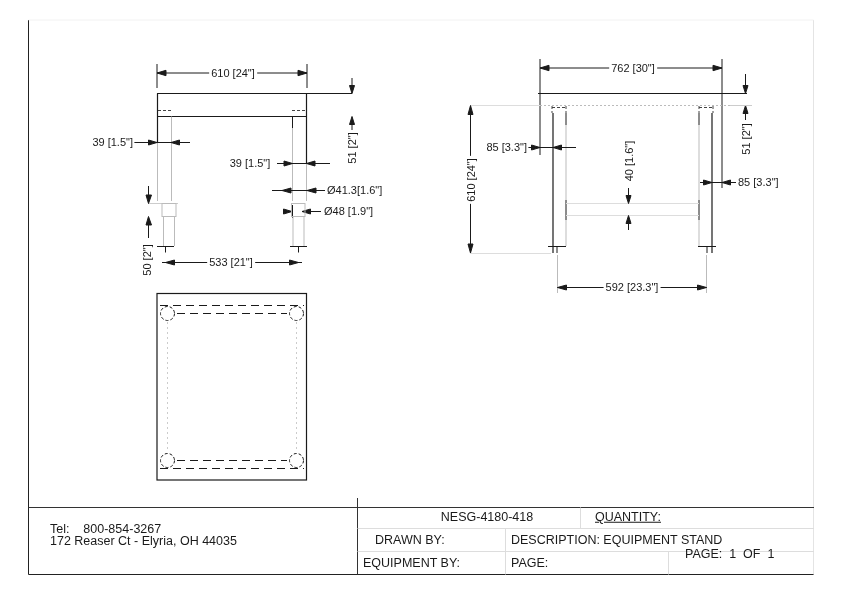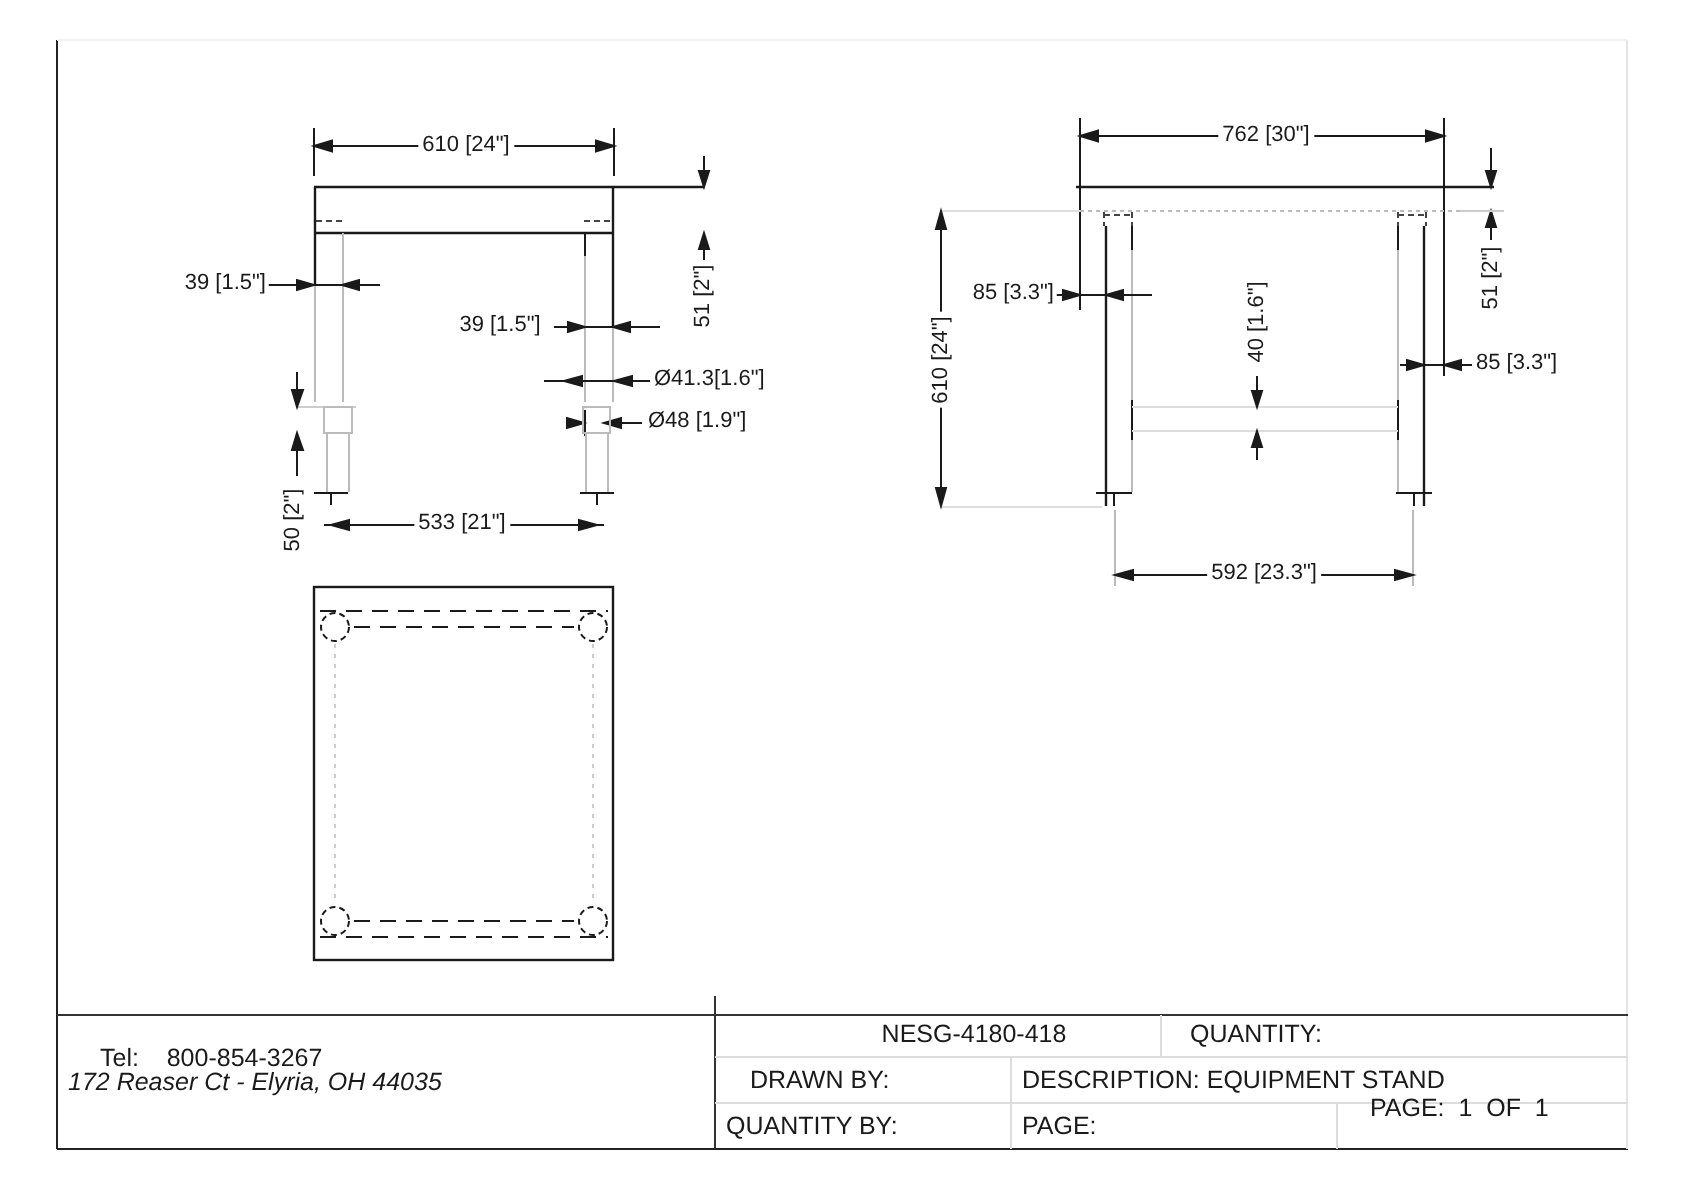--- a/index.html
+++ b/index.html
@@ -203,23 +203,23 @@
 <div class="lbl" style="left:231px;top:262px;">533 [21"]</div>
 
 <div class="lbl" style="left:633px;top:68px;">762 [30"]</div>
 <div class="lbl-r" style="left:528px;top:147px;">85 [3.3"]</div>
 <div class="vlbl" style="left:471px;top:180px;">610 [24"]</div>
 <div class="vlbl" style="left:629px;top:161px;">40 [1.6"]</div>
 <div class="vlbl" style="left:746px;top:139px;">51 [2"]</div>
 <div class="lbl-l" style="left:737px;top:182px;">85 [3.3"]</div>
 <div class="lbl" style="left:632px;top:287px;">592 [23.3"]</div>
 
-<div class="tb" style="left:34px;top:541px;font-style:italic;">172 Reaser Ct - Elyria, OH 44035</div>
+<div class="tb" style="left:50px;top:541px;">172 Reaser Ct - Elyria, OH 44035</div>
 <div class="tb" style="left:50px;top:529px;">Tel:    800-854-3267</div>
 <div class="tb-c" style="left:487px;top:517px;">NESG-4180-418</div>
-<div class="tb" style="left:595px;top:517px;">QUANTITY:</div>
+<div class="tb" style="left:595px;top:517px;text-decoration:underline;">QUANTITY:</div>
 <div class="tb" style="left:375px;top:540px;">DRAWN BY:</div>
 <div class="tb" style="left:511px;top:540px;">DESCRIPTION: EQUIPMENT STAND</div>
-<div class="tb" style="left:363px;top:563px;">QUANTITY BY:</div>
+<div class="tb" style="left:363px;top:563px;">EQUIPMENT BY:</div>
 <div class="tb" style="left:511px;top:563px;">PAGE:</div>
 <div class="tb" style="left:685px;top:554px;">PAGE:  1  OF  1</div>
 
 </div>
 
 </body></html>

